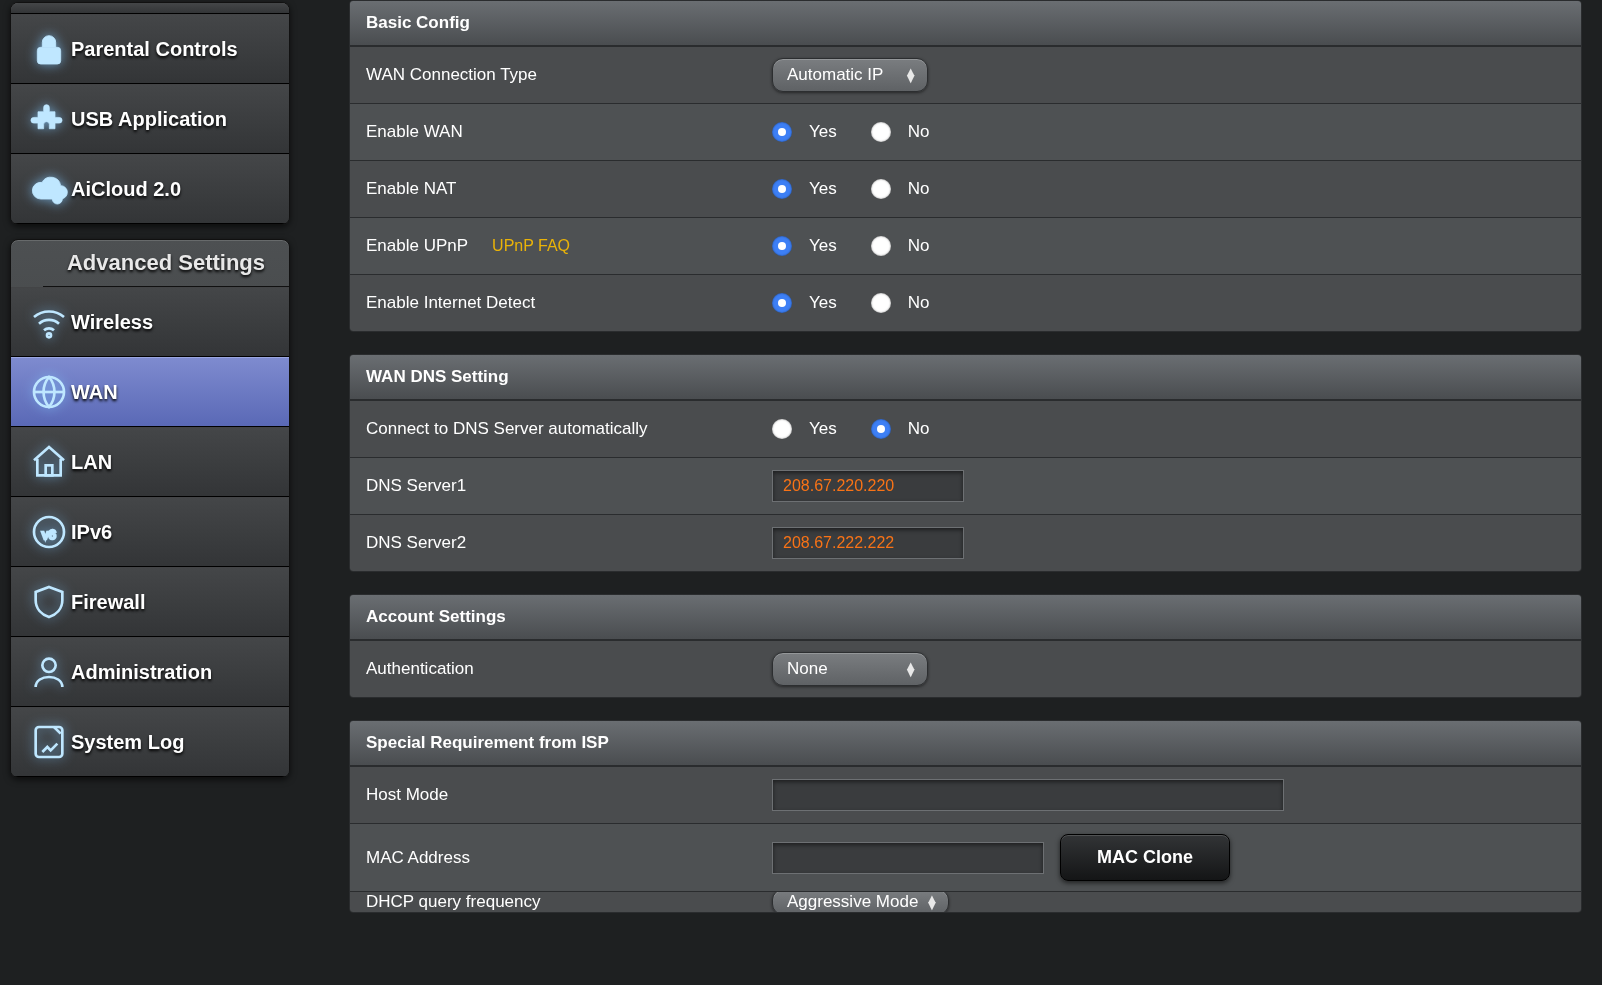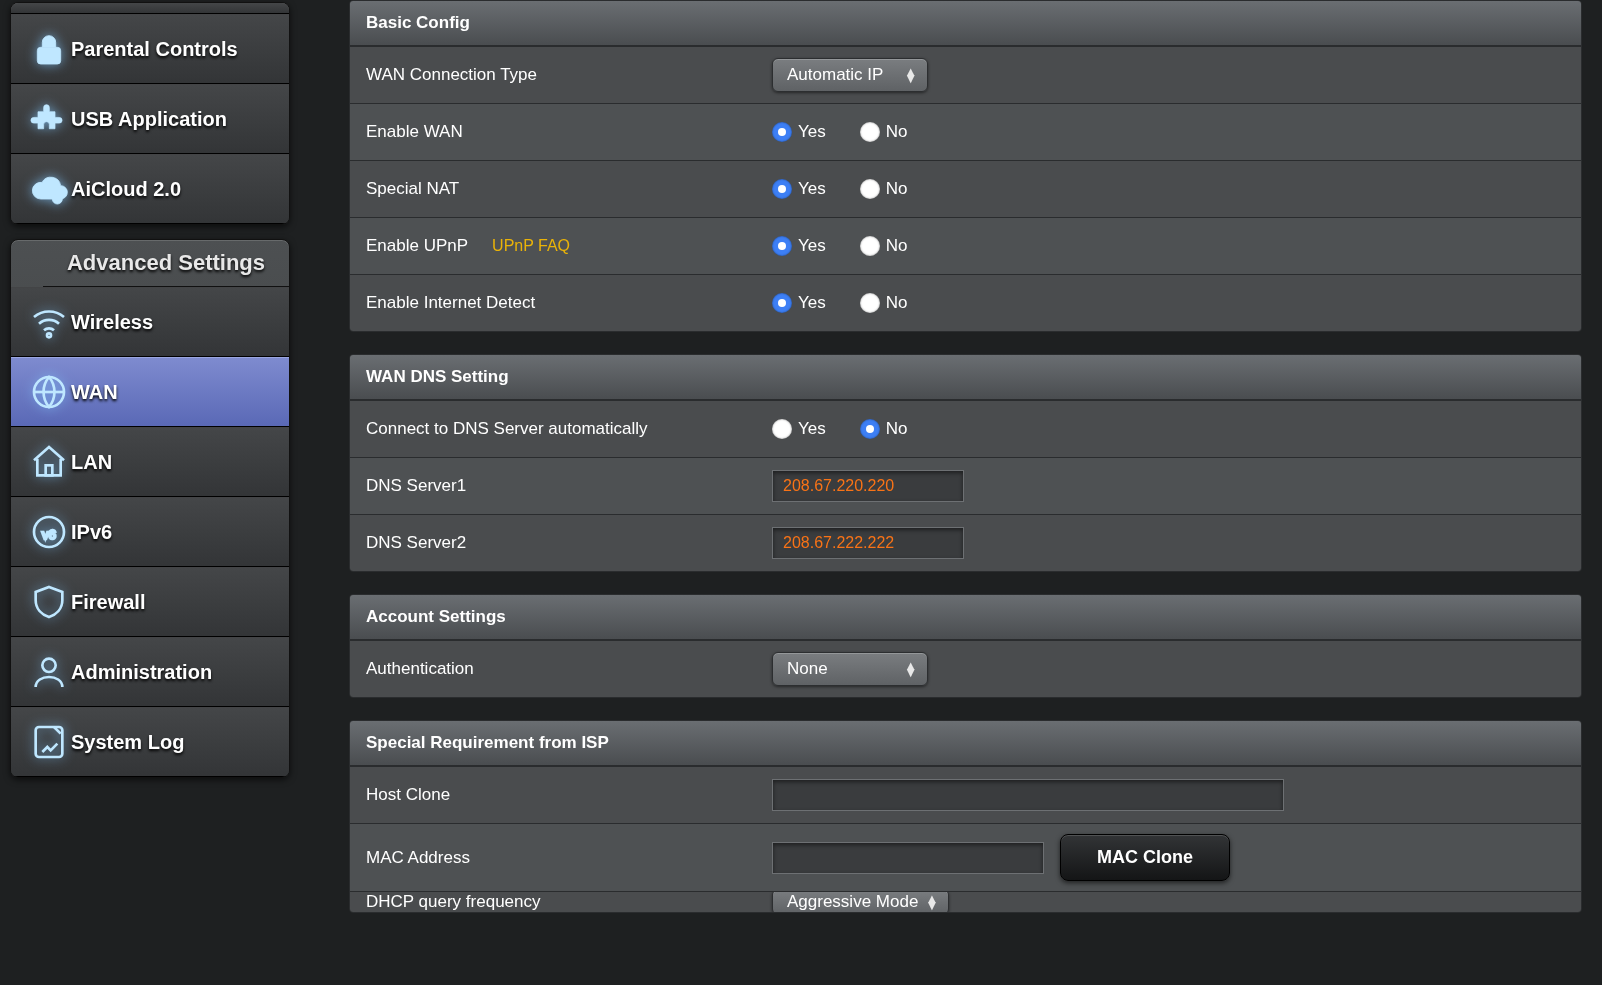--- a/index.html
+++ b/index.html
@@ -20,26 +20,26 @@
   
   .main{flex:1;padding:0 10px 0 24px;margin-left:35px;}
   .panel{border:1px solid #2a2c2e;border-radius:4px;margin-bottom:22px;overflow:hidden;}
   .panel-hd{background:linear-gradient(#6a6e72,#4a4d50);border-bottom:1px solid #2a2c2e;padding:12px 16px;font-size:17px;font-weight:bold;color:#fff;}
   .row{display:flex;align-items:center;border-top:1px solid #2a2c2e;background:#4a4c4e;padding:0;min-height:56px;}
   .row:nth-child(odd){background:#4e5153;}
   .row .labelcell{flex:0 0 380px;padding:16px 16px;font-size:17px;color:#fff;display:flex;align-items:center;gap:24px;}
   .row .valuecell{flex:1;padding:10px 10px;display:flex;align-items:center;gap:16px;}
   .link{color:#eab308;font-size:16px;}
   
-  .radio{display:inline-flex;align-items:center;gap:6px;cursor:pointer;margin-right:18px;font-size:17px;}
+  .radio{display:inline-flex;align-items:center;gap:17px;cursor:pointer;margin-right:18px;font-size:17px;}
   .radio .dot{width:20px;height:20px;border-radius:50%;background:#fff;position:relative;display:inline-block;box-shadow:inset 0 0 2px rgba(0,0,0,.5);}
   .radio.sel .dot{background:#3d7ff5;}
   .radio.sel .dot::after{content:"";position:absolute;left:6px;top:6px;width:8px;height:8px;border-radius:50%;background:#fff;}
   
-  .sel-box{display:inline-flex;align-items:flex-end;background:linear-gradient(#7a7d80,#5f6265);border:1px solid #2c2e30;border-radius:6px;padding:6px 30px 6px 14px;font-size:17px;color:#fff;position:relative;cursor:pointer;min-width:110px;box-shadow:inset 0 1px 0 rgba(255,255,255,.2),0 1px 3px rgba(0,0,0,.5);}
+  .sel-box{display:inline-flex;align-items:flex-end;background:linear-gradient(#7a7d80,#5f6265);border:1px solid #2c2e30;border-radius:11px;padding:6px 30px 6px 14px;font-size:17px;color:#fff;position:relative;cursor:pointer;min-width:110px;box-shadow:inset 0 1px 0 rgba(255,255,255,.2),0 1px 3px rgba(0,0,0,.5);}
   .sel-box .caret{position:absolute;right:10px;top:50%;transform:translateY(-50%);font-size:13px;line-height:8px;color:#e8e8e8;display:flex;flex-direction:column;}
   .sel-box .caret span{height:7px;}
   
   .txt{background:#3a3c3e;border:1px solid #6d7073;color:#f97316;font-size:16px;padding:6px 10px;width:170px;box-shadow:inset 0 2px 4px rgba(0,0,0,.5);}
   .txt.wide{width:490px;}
   .txt.med{width:250px;}
   
   .btn{background:linear-gradient(#323436,#141516);border:1px solid #000;border-radius:8px;color:#fff;font-size:18px;font-weight:bold;padding:12px 36px;cursor:pointer;box-shadow:inset 0 1px 0 rgba(255,255,255,.15),0 2px 5px rgba(0,0,0,.6);}
 </style>
 </head>
@@ -181,21 +181,21 @@
               <span>Yes</span>
             </label>
           <label class="radio">
               <span class="dot"></span>
               <span>No</span>
             </label>
         </div>
       </div>
 
       <div class="row">
-        <div class="labelcell">Special NAT</div>
+        <div class="labelcell">Enable NAT</div>
         <div class="valuecell">
           <label class="radio sel">
               <span class="dot"></span>
               <span>Yes</span>
             </label>
           <label class="radio">
               <span class="dot"></span>
               <span>No</span>
             </label>
         </div>
@@ -278,21 +278,21 @@
               </span>
           </div>
         </div>
       </div>
     </div>
 
     <div class="panel">
       <div class="panel-hd">Special Requirement from ISP</div>
 
       <div class="row">
-        <div class="labelcell">Host Clone</div>
+        <div class="labelcell">Host Mode</div>
         <div class="valuecell">
           <input class="txt wide" type="text" value="" style="">
         </div>
       </div>
 
       <div class="row">
         <div class="labelcell">MAC Address</div>
         <div class="valuecell">
           <input class="txt med" type="text" value="" style="">
           <button class="btn">MAC Clone</button>

